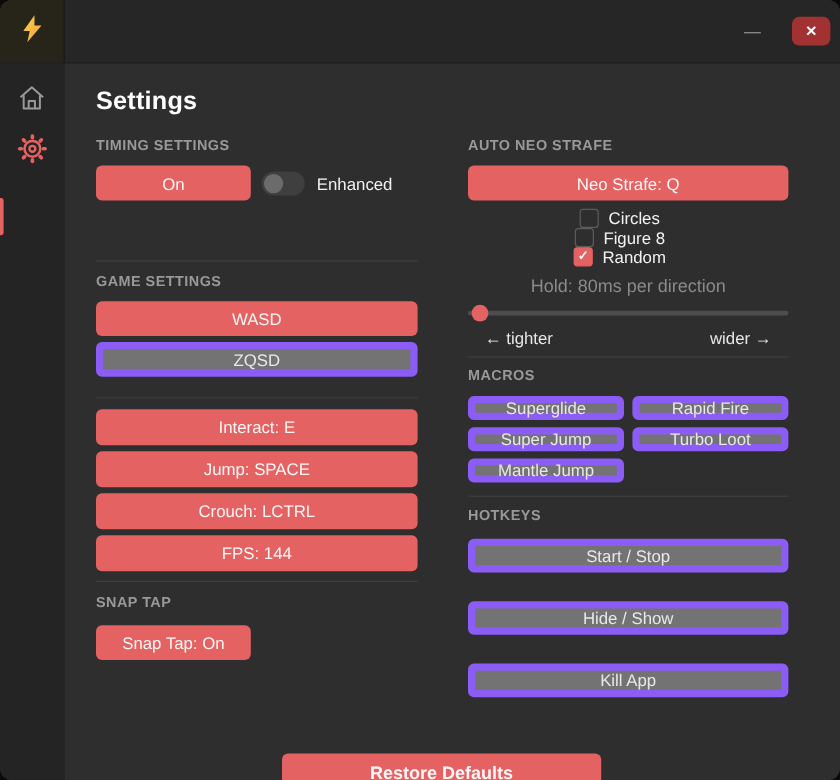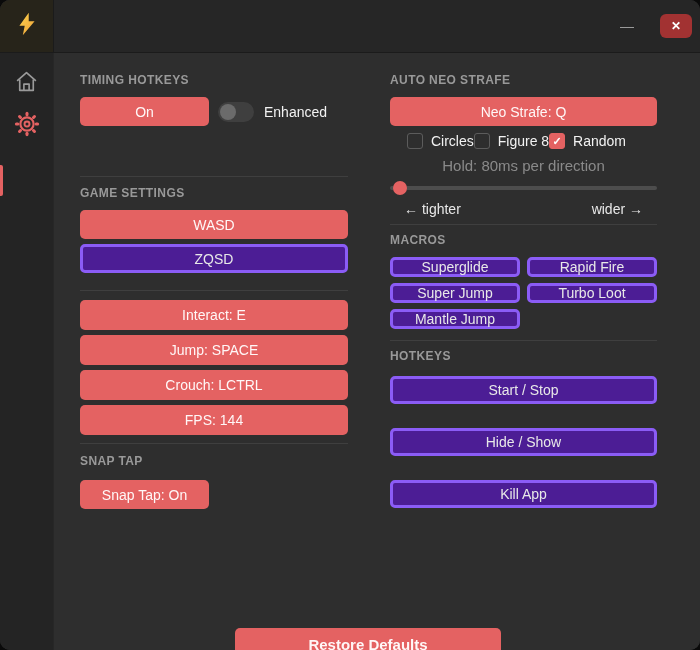--- a/index.html
+++ b/index.html
@@ -57,21 +57,21 @@
   .section-label {
     font-size: 12px; font-weight: bold; color: #999999; letter-spacing: 0.4px;
     margin-bottom: 10px;
   }
 
   .btn {
     border: none; border-radius: 5px; font-family: inherit; font-size: 14px;
     cursor: pointer; display: flex; align-items: center; justify-content: center;
   }
   .btn-red  { background: #e46262; color: #fff7f7; }
-  .btn-dark { background: #4c1d95; color: #e8e8e8; border: 3px solid #8b5cf6; }
+  .btn-dark { background: #737373; color: #e8e8e8; border: 6px solid #8b5cf6; }
 
   .divider { border: none; border-top: 1px solid #3f3f3f; }
   .d1 { margin: 50px 0 9px; }
   .d2 { margin: 17px 0 9px; }
   .d3 { margin: 8px 0 10px; }
   .d4 { margin: 7px 0 8px; }
   .d5 { margin: 11px 0 8px; }
 
   
   .tv-row { display: flex; align-items: center; }
@@ -90,21 +90,21 @@
   .grid-2 { display: grid; grid-template-columns: 1fr; gap: 5px 7px; }
   .kb-btn { height: 29px; }
   .bind-btn { height: 30px; }
   .snap-btn { width: 129px; height: 29px; margin-top: 2px; }
   .snap-label { margin-bottom: 12px; }
 
   
   .neo-btn { width: 100%; height: 29px; }
   .check-row {
     display: flex; align-items: center; justify-content: center;
-    margin-top: 7px; padding-right: 14px;
+    margin-top: 7px; padding-right: 14px; flex-direction: column;
   }
   .chk-pair { display: flex; align-items: center; gap: 8px; }
   .checkbox {
     width: 16px; height: 16px; border-radius: 3px; border: 1px solid #5c5c5c;
     background: transparent; cursor: pointer; display: flex; align-items: center;
     justify-content: center; padding: 0;
   }
   .checkbox.checked { background: #e46262; border-color: #e46262; }
   .check-glyph { color: #ffffff; font-size: 11px; font-weight: bold; line-height: 1; }
   .chk-label { font-size: 14px; color: #f2f2f2; }
@@ -185,26 +185,27 @@
               <line x1="12" y1="3.5" x2="12" y2="2.2"></line>
               <line x1="18.0" y1="6.0" x2="18.9" y2="5.1"></line>
             </g>
           </svg>
         </span>
       </button>
       <div class="active-indicator"></div>
     </nav>
 
     <div class="content">
+      <h1 class="page-title">Settings</h1>
 
       <div class="columns">
 
         <div class="col-left">
 
-          <div class="section-label">TIMING HOTKEYS</div>
+          <div class="section-label">TIMING SETTINGS</div>
           <div class="tv-row">
             <button class="btn btn-red btn-on">On</button>
             <button class="toggle">
               <span class="toggle-knob"></span>
             </button>
             <span class="enhanced-label">Enhanced</span>
           </div>
 
           <hr class="divider d1">
 

